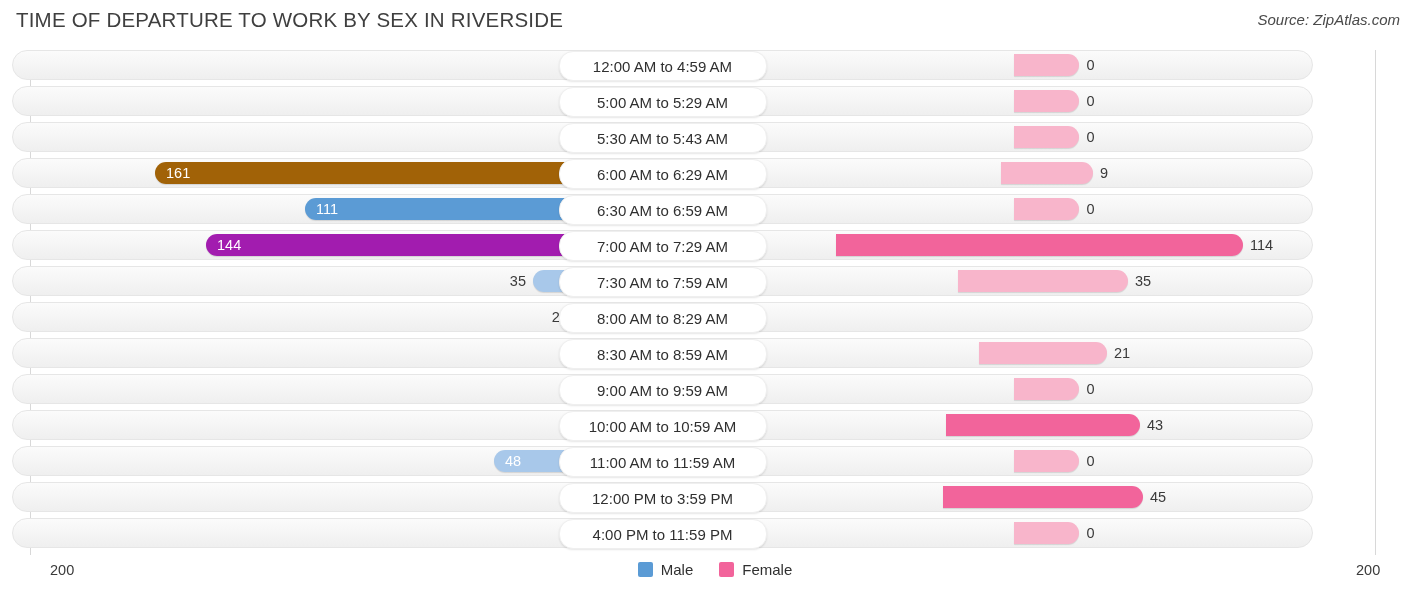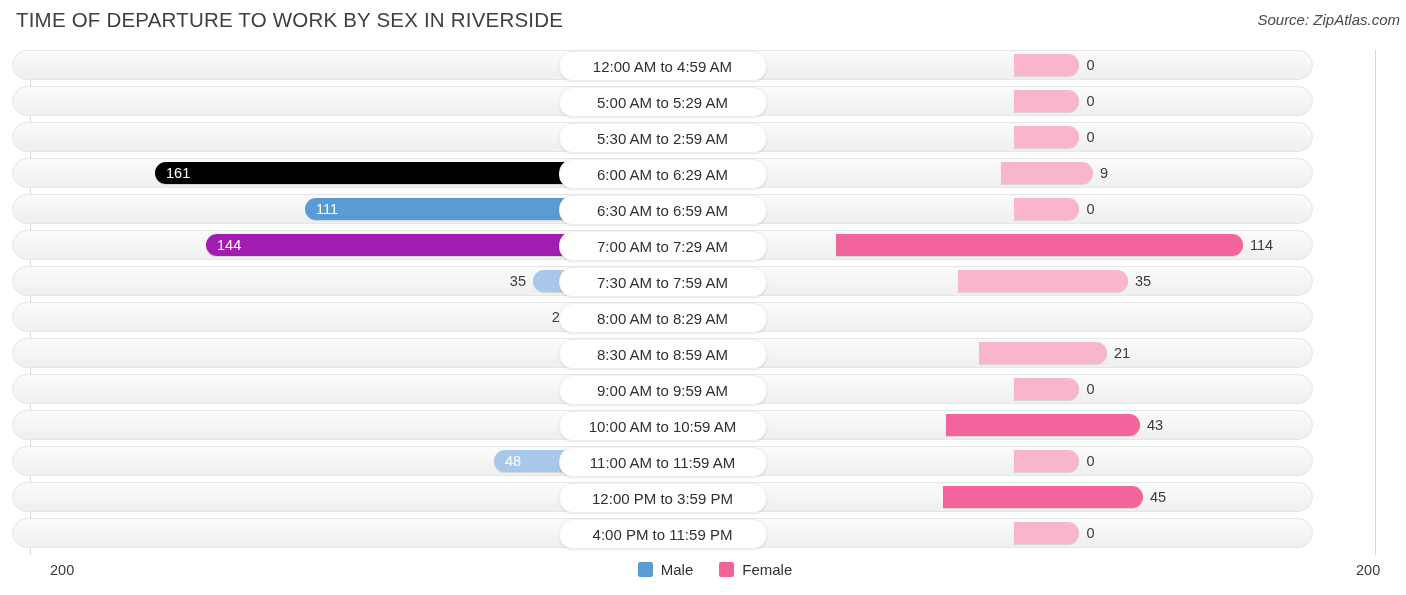--- a/index.html
+++ b/index.html
@@ -241,26 +241,26 @@
       <div class="row">
         <div class="track"></div>
         <div class="bar-wrap-left">
           <span class="val-out left">0</span>
           <div class="bar male" style="width: 65px; background: rgb(168, 200, 234);"></div>
         </div>
         <div class="bar-wrap-right">
           <div class="bar female" style="width: 65px; background: rgb(248, 181, 203);"></div>
           <span class="val-out right">0</span>
         </div>
-        <div class="center-pill">5:30 AM to 2:59 AM</div>
-      </div>
-      <div class="row">
-        <div class="track"></div>
-        <div class="bar-wrap-left">
-          <div class="bar male" style="width: 548px; background: #000000;">
+        <div class="center-pill">5:30 AM to 5:43 AM</div>
+      </div>
+      <div class="row">
+        <div class="track"></div>
+        <div class="bar-wrap-left">
+          <div class="bar male" style="width: 548px; background: #a16207;">
             <span class="val-in">161</span>
           </div>
         </div>
         <div class="bar-wrap-right">
           <div class="bar female" style="width: 92px; background: rgb(248, 181, 203);"></div>
           <span class="val-out right">9</span>
         </div>
         <div class="center-pill">6:00 AM to 6:29 AM</div>
       </div>
       <div class="row">

